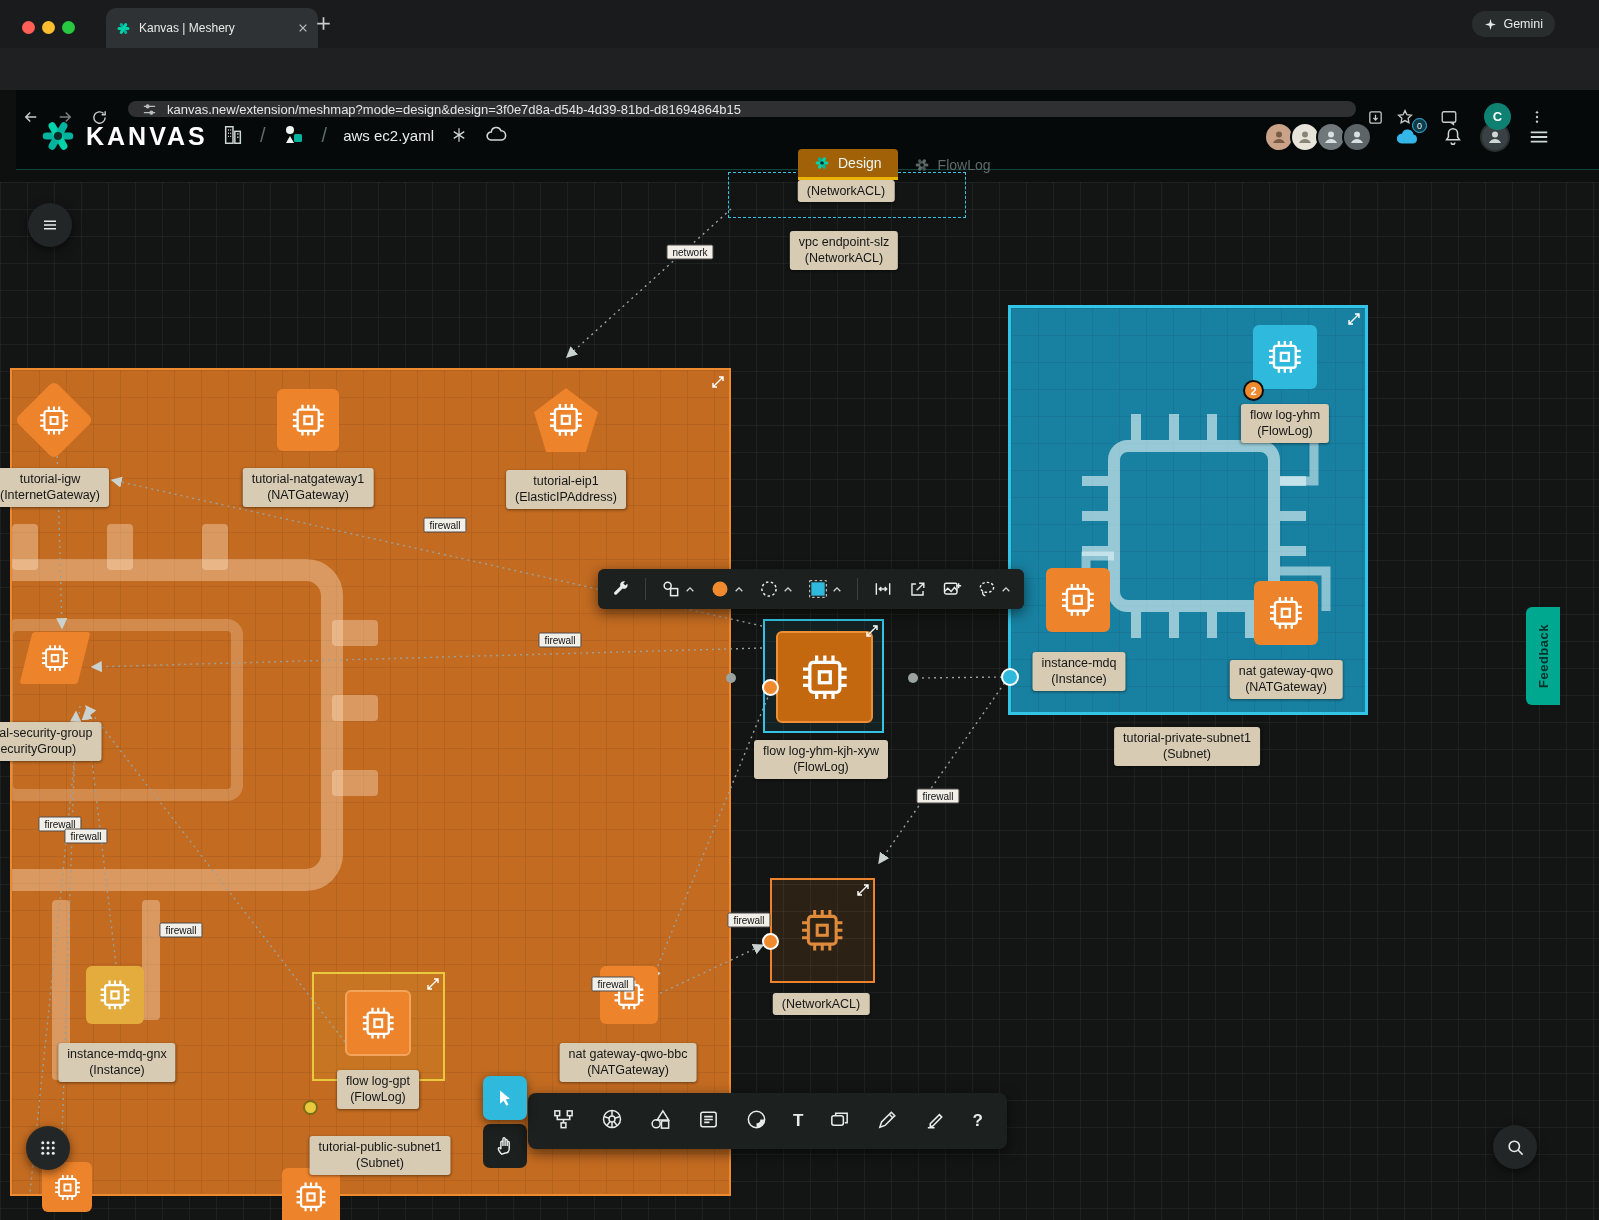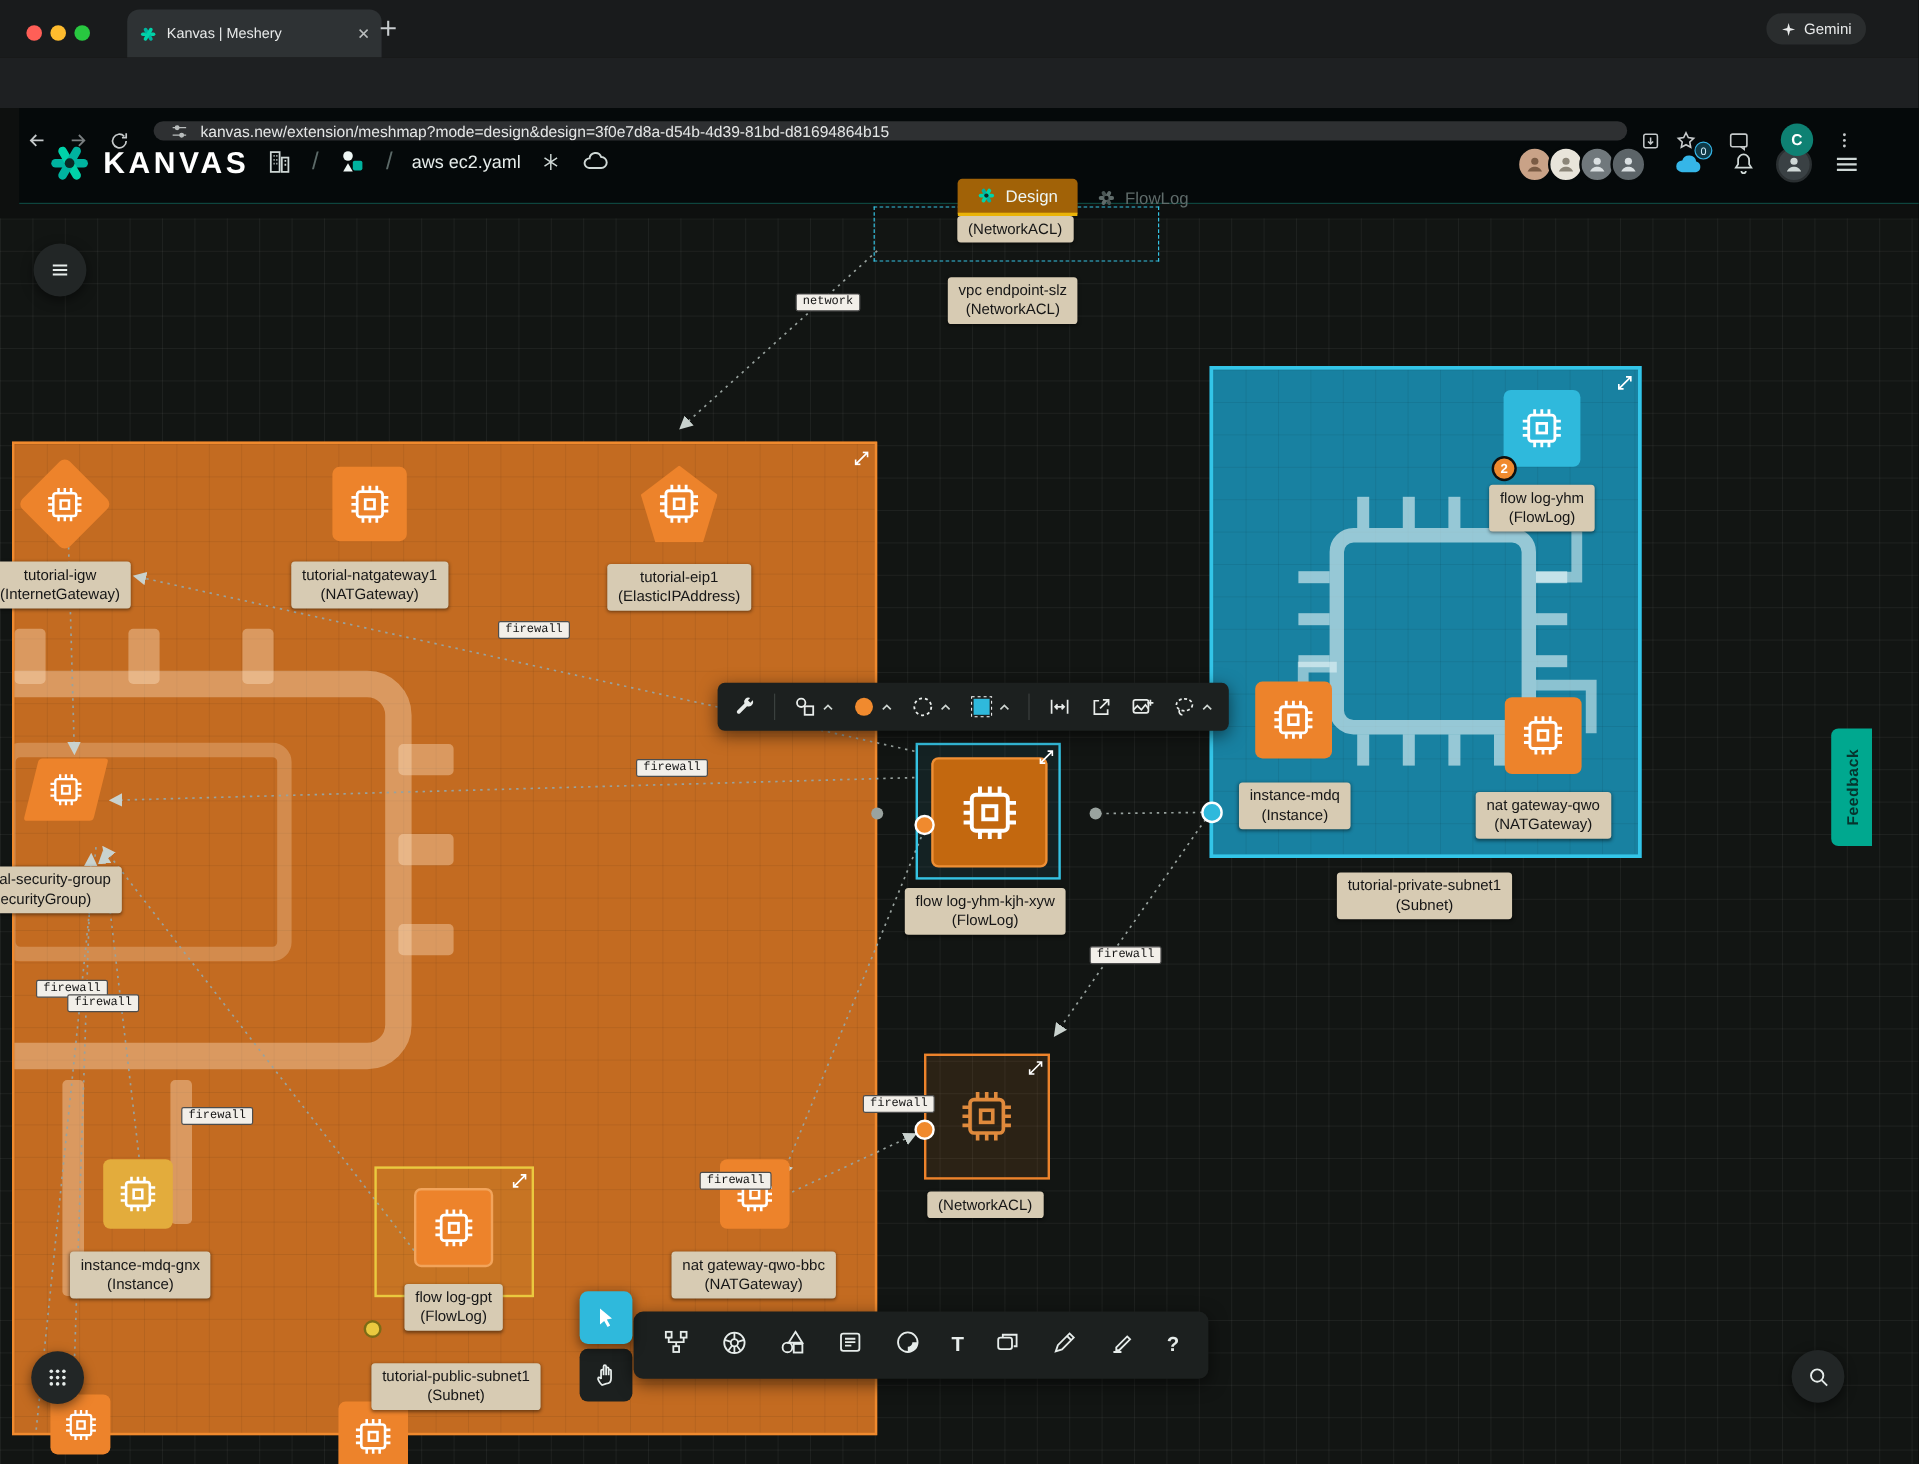--- a/index.html
+++ b/index.html
@@ -36,21 +36,21 @@
     background-image: linear-gradient(rgba(255,255,255,.05) 1px, transparent 1px), linear-gradient(90deg, rgba(255,255,255,.05) 1px, transparent 1px);
     background-size:27px 27px; }
   .subnet { position:absolute; z-index:2;
     background-image: linear-gradient(rgba(0,0,0,.07) 1px, transparent 1px), linear-gradient(90deg, rgba(0,0,0,.07) 1px, transparent 1px);
     background-size:27px 27px; overflow:hidden; }
   #subnet-orange { left:10px; top:368px; width:721px; height:828px; background-color:#c36b21; border:2px solid #f08a2e; }
   #subnet-teal { left:1008px; top:305px; width:360px; height:410px; background-color:#1881a1; border:3px solid #33c5e8; }
 
   .nlabel { position:absolute; z-index:5; transform:translateX(-50%); background:#d7cbb3; color:#161616; font-size:12.5px; line-height:1.3; padding:3px 9px; border-radius:3px; text-align:center; white-space:nowrap; box-shadow:0 1px 3px rgba(0,0,0,.45); }
   .nlabel span { display:block; }
-  .edge-label { position:absolute; z-index:5; transform:translate(-50%,-50%); background:#f2efe9; color:#111; font-size:10px; padding:1px 5px; border-radius:2px; border:1px solid #4d4d4d; white-space:nowrap;font-family:Liberation Mono, monospace; }
+  .edge-label { position:absolute; z-index:5; transform:translate(-50%,-50%); background:#f2efe9; color:#111; font-size:10px; padding:1px 5px; border-radius:2px; border:1px solid #4d4d4d; white-space:nowrap; }
   .sq { position:absolute; z-index:4; display:flex; align-items:center; justify-content:center; border-radius:6px; }
   .chipbox { width:62%; height:62%; color:#fff; }
   .dot { position:absolute; z-index:5; border-radius:50%; }
   .rszg { position:absolute; z-index:5; width:12px; height:12px; }
 
   
   #ctx-toolbar { position:absolute; left:598px; top:569px; z-index:6; background:#1c201f; border-radius:6px; display:flex; align-items:center; gap:15px; padding:9px 13px; box-shadow:0 4px 14px rgba(0,0,0,.55); }
   .tsep { width:1px; height:22px; background:#3a403e; }
   .titem { display:flex; align-items:center; gap:4px; color:#e6ecea; }
   #bottom-bar { position:absolute; left:528px; top:1093px; z-index:6; height:56px; background:#1c201f; border-radius:8px; display:flex; align-items:center; gap:25px; padding:0 24px; box-shadow:0 4px 14px rgba(0,0,0,.55); color:#e6ecea; }

